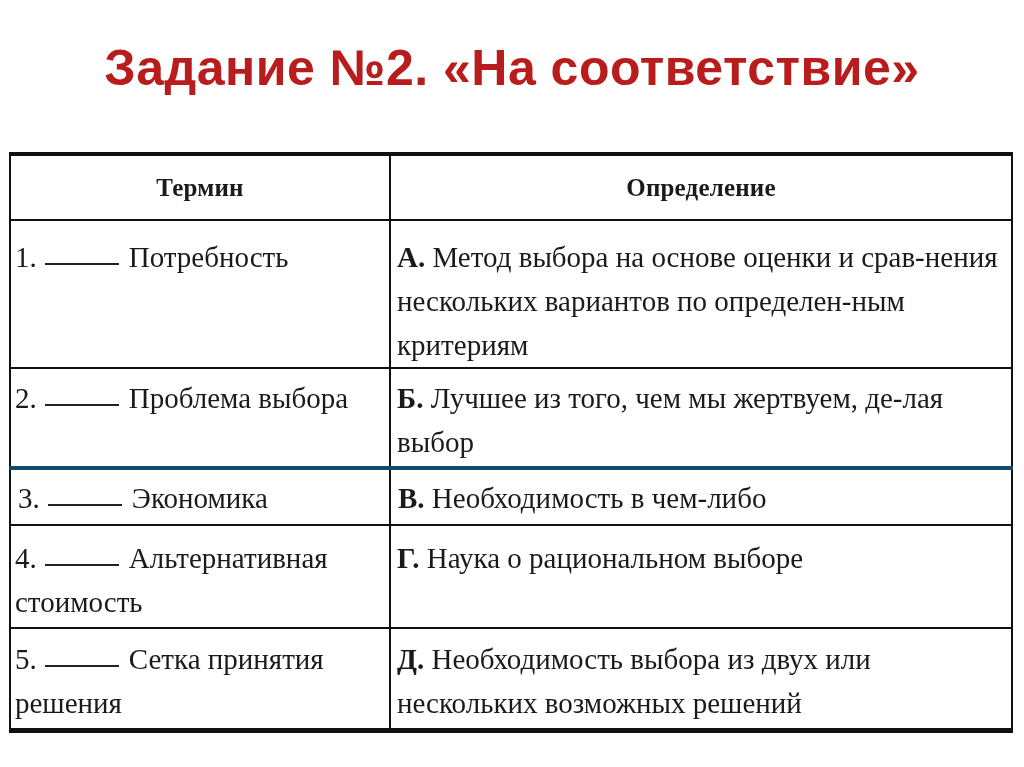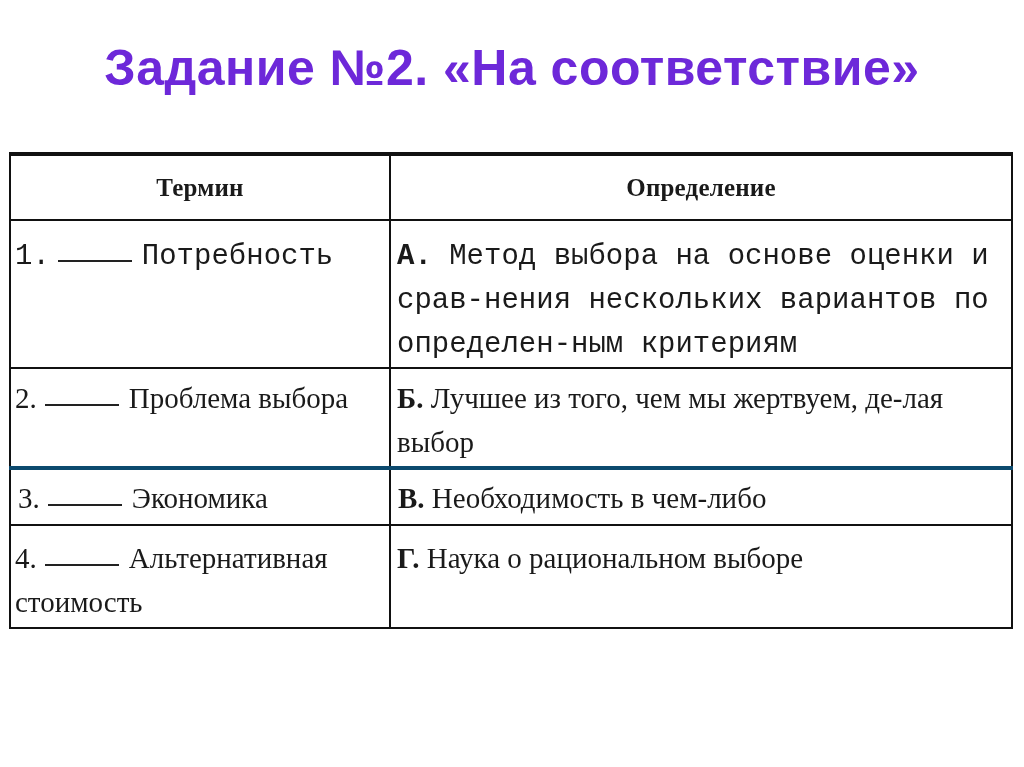--- a/index.html
+++ b/index.html
@@ -17,21 +17,21 @@
       position: absolute;
       left: 0;
       top: 26px;
       width: 1024px;
       text-align: center;
       font-family: "Liberation Sans", "DejaVu Sans", sans-serif;
       font-weight: bold;
       font-size: 50px;
       line-height: 84px;
       letter-spacing: 0.5px;
-      color: #6d28d9;
+      color: #b91c1c;
       white-space: nowrap;
     }
     .match-table {
       position: absolute;
       left: 9px;
       top: 152px;
       width: 1002px;
       border-collapse: collapse;
       table-layout: fixed;
       font-family: "Liberation Serif", "DejaVu Serif", serif;
@@ -52,21 +52,21 @@
     .match-table thead th {
       text-align: center;
       vertical-align: middle;
       font-weight: bold;
       font-size: 25px;
       height: 63px;
       padding: 0;
       border-top: 4px solid #111;
       letter-spacing: 0.2px;
     }
-    .match-table tbody tr.r1 td { height: 146px; padding-top: 14px; box-sizing: border-box; font-family: Liberation Mono, monospace; }
+    .match-table tbody tr.r1 td { height: 146px; padding-top: 14px; box-sizing: border-box; }
     .match-table tbody tr.r2 td { height: 100px; padding-top: 7px; box-sizing: border-box; border-bottom: 4px solid #0c4a6e; }
     .match-table tbody tr.r3 td { height: 57px; padding-top: 6px; box-sizing: border-box; padding-left: 7px; }
     .match-table tbody tr.r4 td { height: 103px; padding-top: 10px; box-sizing: border-box; }
     .match-table tbody tr.r5 td { height: 102px; padding-top: 8px; box-sizing: border-box; border-bottom: 5px solid #111; }
     .match-table td.term-cell { padding-left: 4px; }
     .blank {
       display: inline-block;
       width: 74px;
       border-bottom: 2px solid #222;
       margin: 0 10px 0 8px;
@@ -103,14 +103,18 @@
       <td><span class="def-letter">Б.</span> <span>Лучшее из того, чем мы жертвуем, де-лая выбор</span></td>
     </tr>
     <tr class="r3">
       <td class="term-cell"><span>3.</span><span class="blank"></span><span>Экономика</span></td>
       <td><span class="def-letter">В.</span> <span>Необходимость в чем-либо</span></td>
     </tr>
     <tr class="r4">
       <td class="term-cell"><span>4.</span><span class="blank"></span><span>Альтернативная стоимость</span></td>
       <td><span class="def-letter">Г.</span> <span>Наука о рациональном выборе</span></td>
     </tr>
+    <tr class="r5">
+      <td class="term-cell"><span>5.</span><span class="blank"></span><span>Сетка принятия решения</span></td>
+      <td><span class="def-letter">Д.</span> <span>Необходимость выбора из двух или нескольких возможных решений</span></td>
+    </tr>
   </tbody>
 </table>
 
 </body></html>

